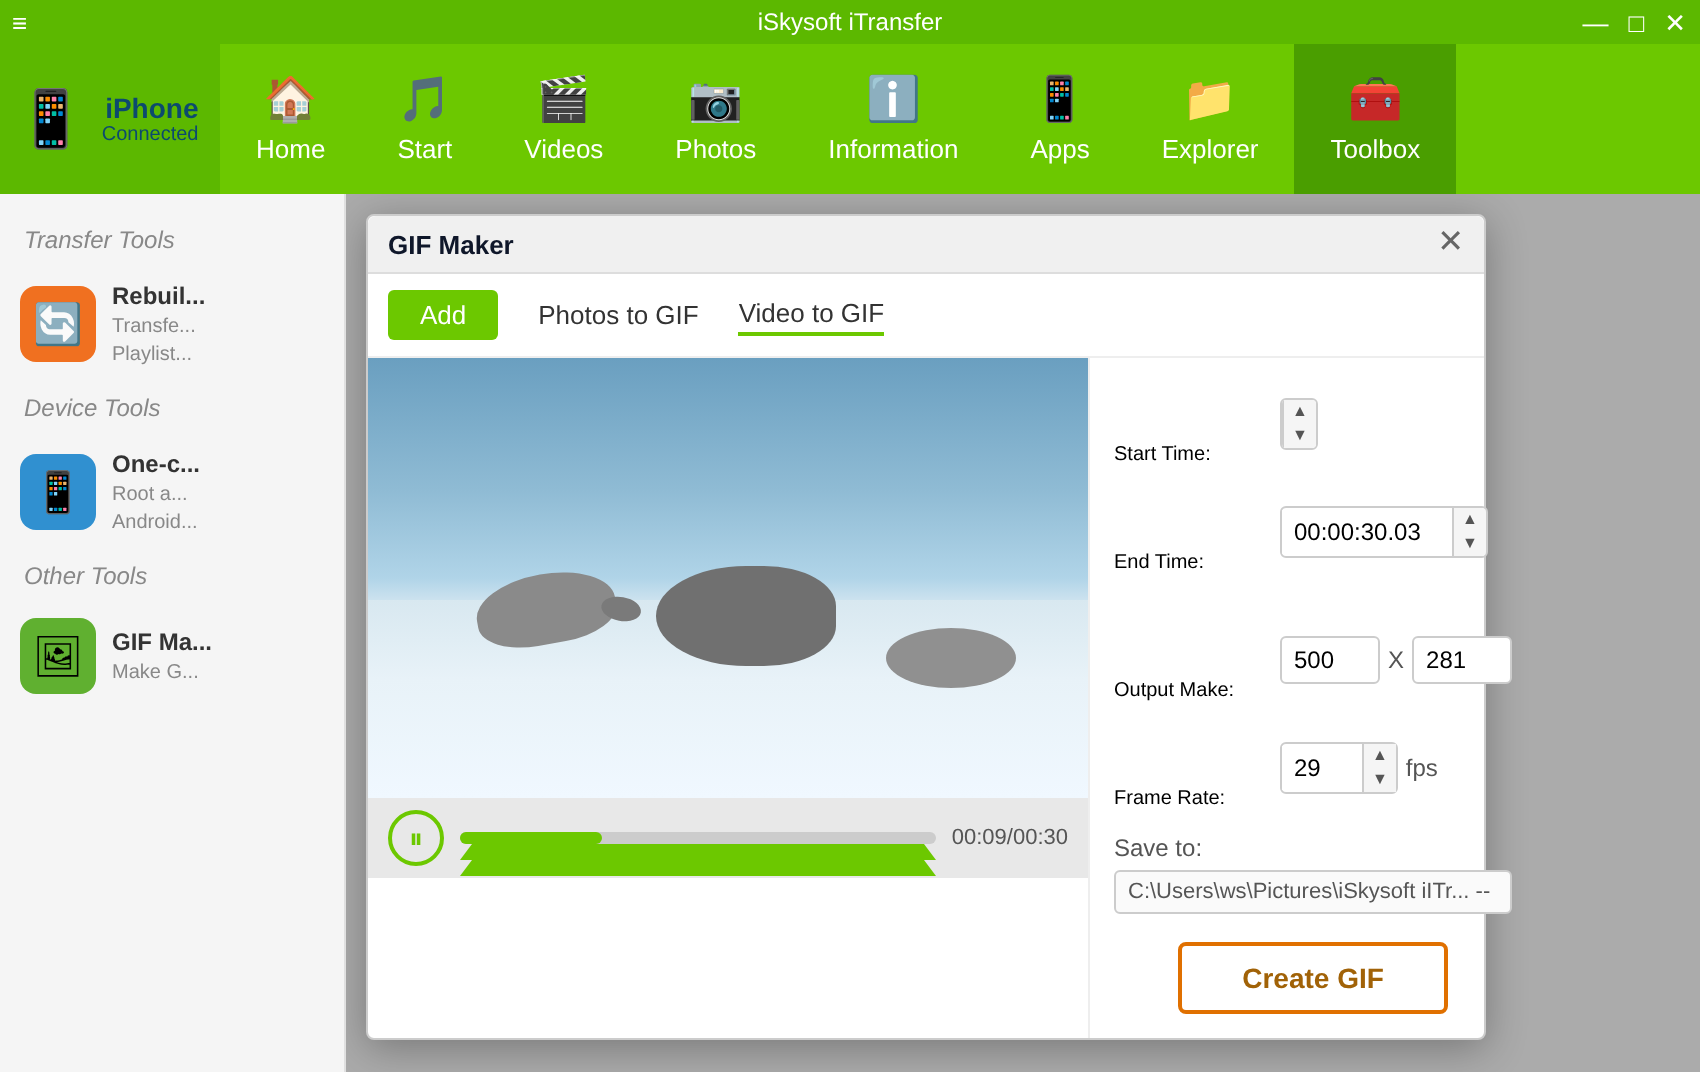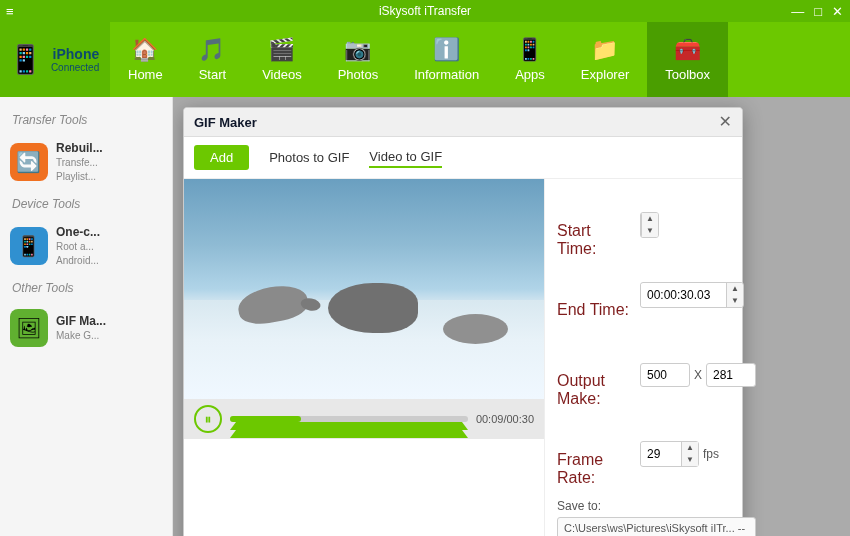--- a/index.html
+++ b/index.html
@@ -312,22 +312,22 @@
       padding: 12px;
       border-left: 1px solid #eee;
     }
     .setting-row {
       display: flex;
       align-items: center;
       margin-bottom: 12px;
       gap: 8px;
     }
     .setting-label {
-      font-size: 16px;
-      color: #7f1d1d;
+      font-size: 10px;
+      color: #000000;
       width: 75px;
       flex-shrink: 0;
       margin-top: 31px;
     }
     .time-input-group {
       display: flex;
       align-items: center;
       border: 1px solid #ccc;
       border-radius: 3px;
       overflow: hidden;

